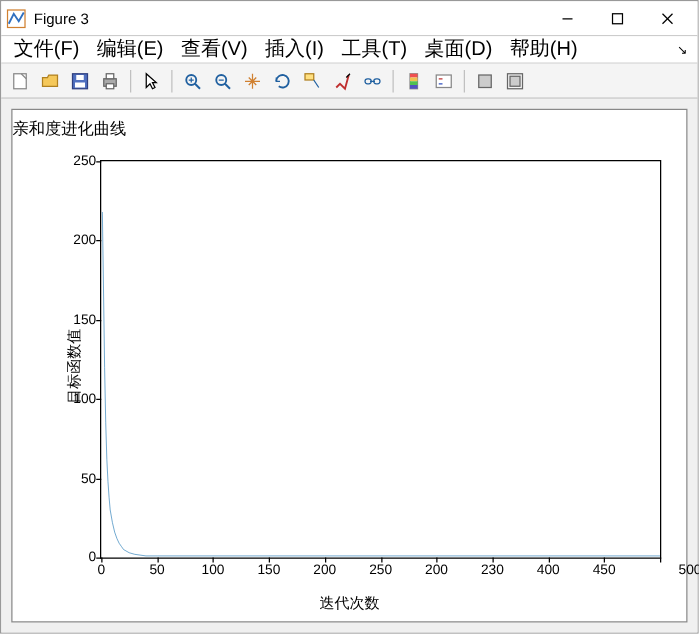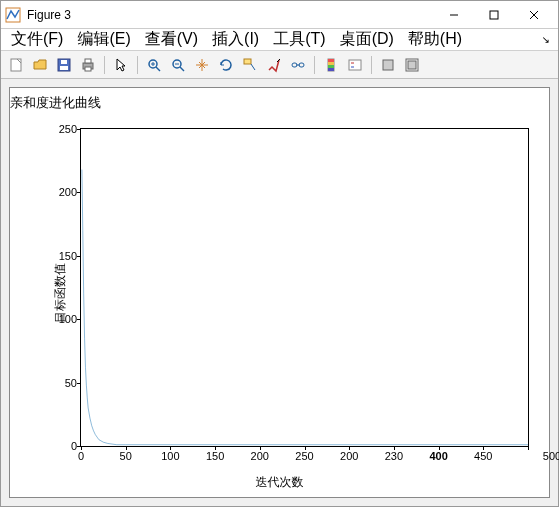--- a/index.html
+++ b/index.html
@@ -211,21 +211,21 @@
           <div class="xtick" style="left: 30%;">150</div>
           <div class="xtickmark" style="left: 30%;"></div>
           <div class="xtick" style="left: 40%;">200</div>
           <div class="xtickmark" style="left: 40%;"></div>
           <div class="xtick" style="left: 50%;">250</div>
           <div class="xtickmark" style="left: 50%;"></div>
           <div class="xtick" style="left: 60%;">200</div>
           <div class="xtickmark" style="left: 60%;"></div>
           <div class="xtick" style="left: 70%;">230</div>
           <div class="xtickmark" style="left: 70%;"></div>
-          <div class="xtick" style="left: 80%; font-weight: bold;">400</div>
+          <div class="xtick" style="left: 80%;">400</div>
           <div class="xtickmark" style="left: 80%;"></div>
           <div class="xtick" style="left: 90%;">450</div>
           <div class="xtickmark" style="left: 90%;"></div>
           <div class="xtick" style="left: 100%; margin-left: 24px;">500</div>
           <div class="xtickmark" style="left: 100%;"></div>
         </div>
     </div>
   </div>
 
 </div>

